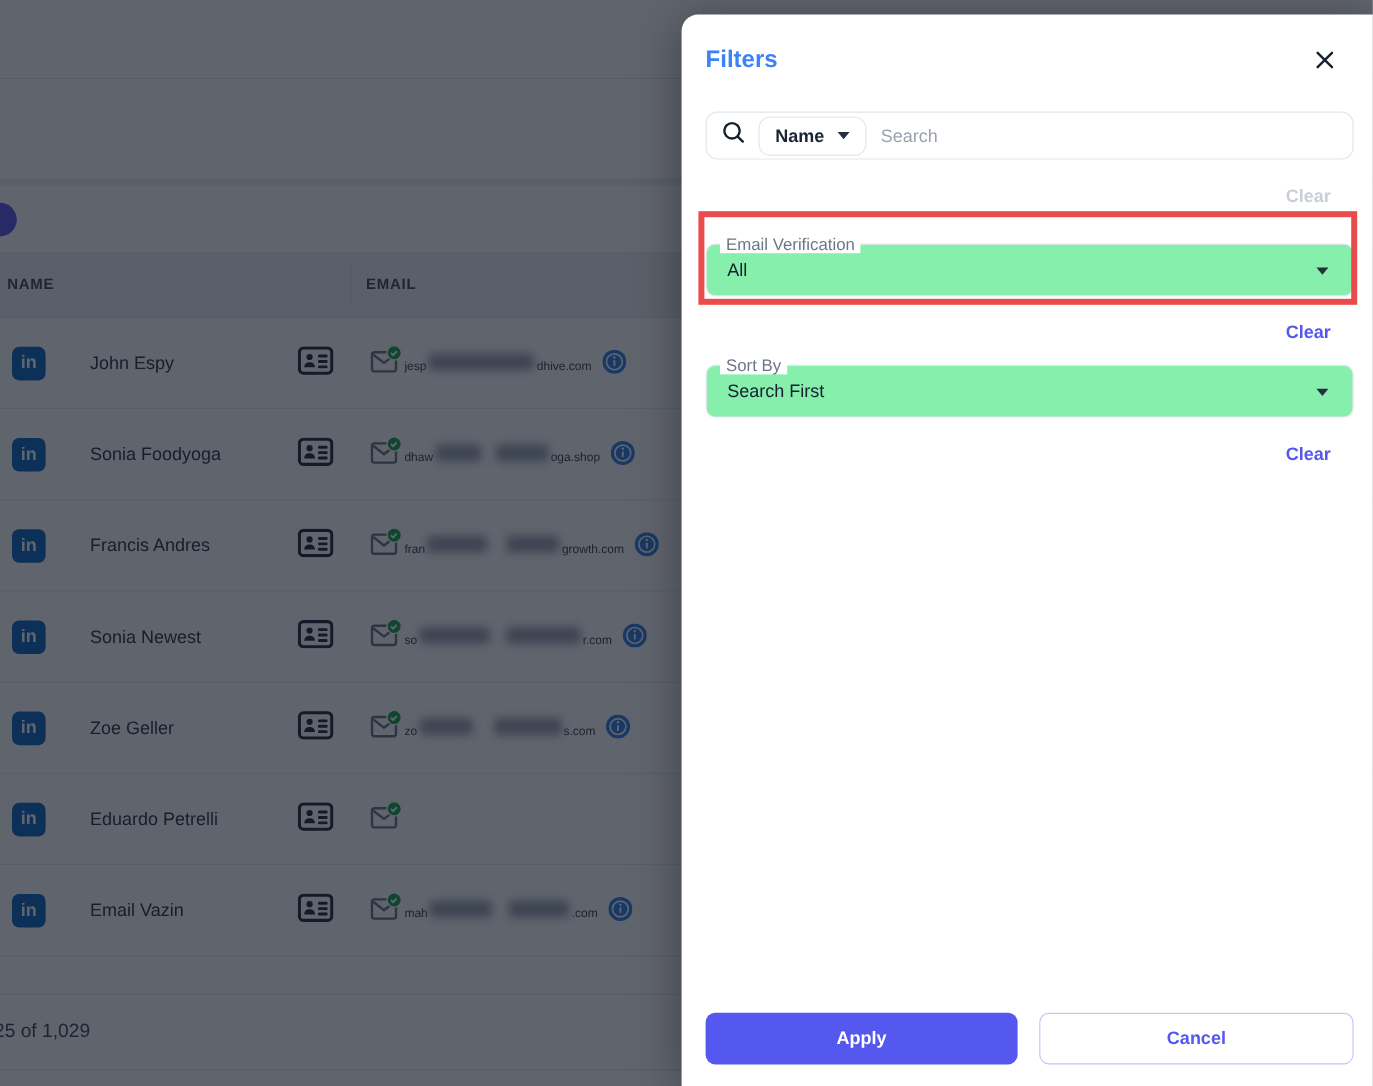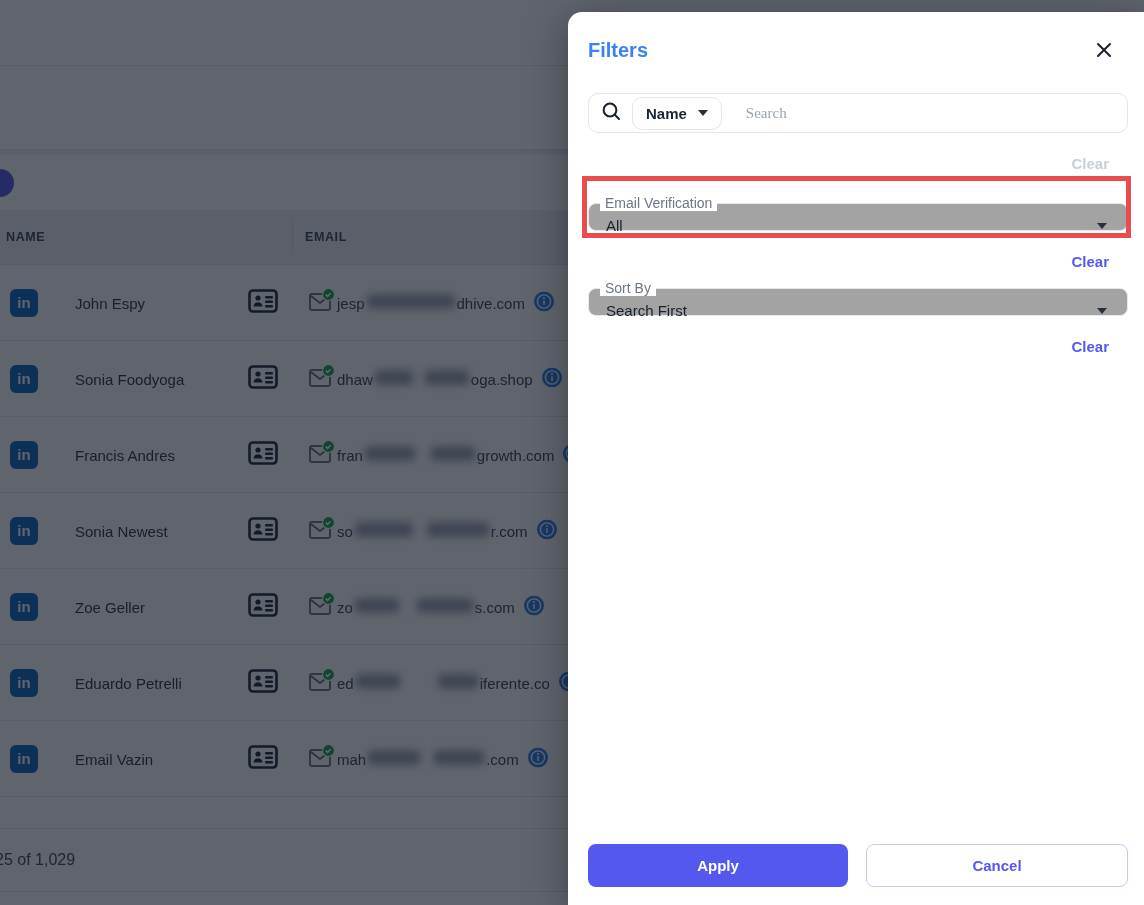--- a/index.html
+++ b/index.html
@@ -24,21 +24,21 @@
   .row { height:76px; background:#fff; border-bottom:1px solid #e7e9ee; position:relative; }
   .li-badge { position:absolute; left:10px; top:50%; transform:translateY(-50%);
               width:28px; height:28px; border-radius:6px; background:var(--linkedin);
               color:#fff; font-weight:bold; font-size:15px; display:flex;
               align-items:center; justify-content:center; }
   .row-name { position:absolute; left:75px; top:50%; transform:translateY(-50%);
               font-size:15px; color:#2a3342; }
   .card-ic  { position:absolute; left:248px; top:50%; transform:translateY(-50%); }
   .mail-ic  { position:absolute; left:308px; top:50%; transform:translateY(-50%); }
   .email    { position:absolute; left:337px; top:50%; transform:translateY(-50%);
-              font-size:15px; color:#39424f; white-space:nowrap; display:flex; align-items:center; }
+              font-size:10px; color:#39424f; white-space:nowrap; display:flex; align-items:center; }
   .blurseg  { display:inline-block; height:14px; border-radius:3px;
               background:#98a0ad; filter:blur(4px); margin:0 2px; }
   .gapseg   { display:inline-block; height:1px; }
   .info-ic  { margin-left:9px; flex:0 0 auto; }
 
   .footband { height:32px; background:#fff; border-bottom:1px solid #e7e9ee; }
   .tfoot    { height:63px; background:#fff; border-bottom:1px solid #e7e9ee;
               display:flex; align-items:center; }
   .tfoot span { font-size:16px; color:#3d4656; margin-left:-5px; }
 
@@ -54,33 +54,33 @@
   .panel-title { font-size:20px; font-weight:bold; color:#3b82f6; }
   .close-btn { background:none; border:none; cursor:pointer; line-height:0; padding:2px; }
 
   .searchbar { margin:31px 16px 0 20px; height:40px; border:1px solid #e3e6ec;
                border-radius:10px; display:flex; align-items:center; padding:0 10px 0 12px; }
   .name-pill { display:flex; align-items:center; gap:11px; border:1px solid #e3e6ec;
                border-radius:10px; padding:7px 13px; margin-left:10px; background:#fff; cursor:pointer; }
   .name-pill b { font-size:15px; color:#1b2433; }
   .caret { width:0; height:0; border-left:5px solid transparent;
            border-right:5px solid transparent; border-top:6px solid #27303f; }
-  .search-input { border:none; outline:none; flex:1; margin-left:24px; font-size:15px;
-                  color:#be185d; font-family:Liberation Serif, serif; background:transparent; }
+  .search-input { border:none; outline:none; flex:1; margin-left:12px; font-size:15px;
+                  color:#be185d; font-family:Liberation Sans, sans-serif; background:transparent; }
   .search-input::placeholder { color:#9aa3b2; }
 
   .clear-row { text-align:right; padding-right:35px; margin-top:23px;
                font-size:15px; font-weight:600; line-height:16px; }
   .clear-row a { text-decoration:none;margin-left:46px; }
   .clear-disabled a { color:#c9cfd9; cursor:default; }
   .clear-active a { color:var(--accent); cursor:pointer; }
 
   .select-wrap { position:relative; margin:0 16px 0 20px; }
   .select-box { position:relative; border:1px solid #e4e7ec; border-radius:8px;
-                height:28px; background:#a3a3a3; cursor:pointer; }
+                height:44px; background:#86efac; cursor:pointer; }
   .select-label { position:absolute; top:-9px; left:11px; background:#fff;
                   padding:0 5px; font-size:14px; color:#6d7685; }
   .select-value { padding:13px 0 0 17px; font-size:15px; font-weight:normal; color:#16202e; }
   .select-caret { position:absolute; right:20px; top:19px; }
   .mt31 { margin-top:31px; } .mt30 { margin-top:18px; }
 
   .red-box { position:absolute; left:-6px; right:-3px; top:-27px; bottom:-7px;
              border:5px solid var(--highlight); pointer-events:none; z-index:3; }
 
   .panel-foot { position:absolute; left:20px; right:16px; bottom:18px;
@@ -292,31 +292,20 @@
       </svg>
     </span>
     <span class="mail-ic">
       <svg width="28" height="26" viewBox="0 0 28 26" fill="none">
         <rect x="2" y="6" width="20" height="16" rx="2" stroke="#6b7280" stroke-width="2"></rect>
         <path d="M3 8l9 7 9-7" stroke="#6b7280" stroke-width="2" fill="none"></path>
         <circle cx="20.5" cy="6.5" r="6" fill="#17a34a" stroke="#fff" stroke-width="1.2"></circle>
         <path d="M17.8 6.6l1.8 1.8 3-3.2" stroke="#fff" stroke-width="1.6" fill="none"></path>
       </svg>
     </span>
-    <span class="email">
-      <span class="email-parts"><span>ed</span><span class="blurseg" style="width: 44px;"></span><span class="gapseg" style="width: 34px;"></span><span class="blurseg" style="width: 40px;"></span><span>iferente.co</span></span>
-      <span class="info-ic">
-        <svg width="20" height="20" viewBox="0 0 20 20">
-          <circle cx="10" cy="10" r="10" fill="#2e7fe8"></circle>
-          <circle cx="10" cy="10" r="6.6" fill="none" stroke="#fff" stroke-width="1.4"></circle>
-          <rect x="9.2" y="8.6" width="1.6" height="5" rx="0.8" fill="#fff"></rect>
-          <circle cx="10" cy="6.4" r="1" fill="#fff"></circle>
-        </svg>
-      </span>
-    </span>
   </div>
 
   <div class="row">
     <div class="li-badge">in</div>
     <span class="row-name">Email Vazin</span>
     <span class="card-ic">
       <svg width="30" height="24" viewBox="0 0 30 24" fill="none">
         <rect x="1.5" y="1.5" width="27" height="21" rx="3.5" stroke="#1f2937" stroke-width="2.6"></rect>
         <circle cx="10" cy="9" r="2.6" fill="#1f2937"></circle>
         <path d="M5.5 17.5c0-2.6 2-4.2 4.5-4.2s4.5 1.6 4.5 4.2" fill="#1f2937"></path>

